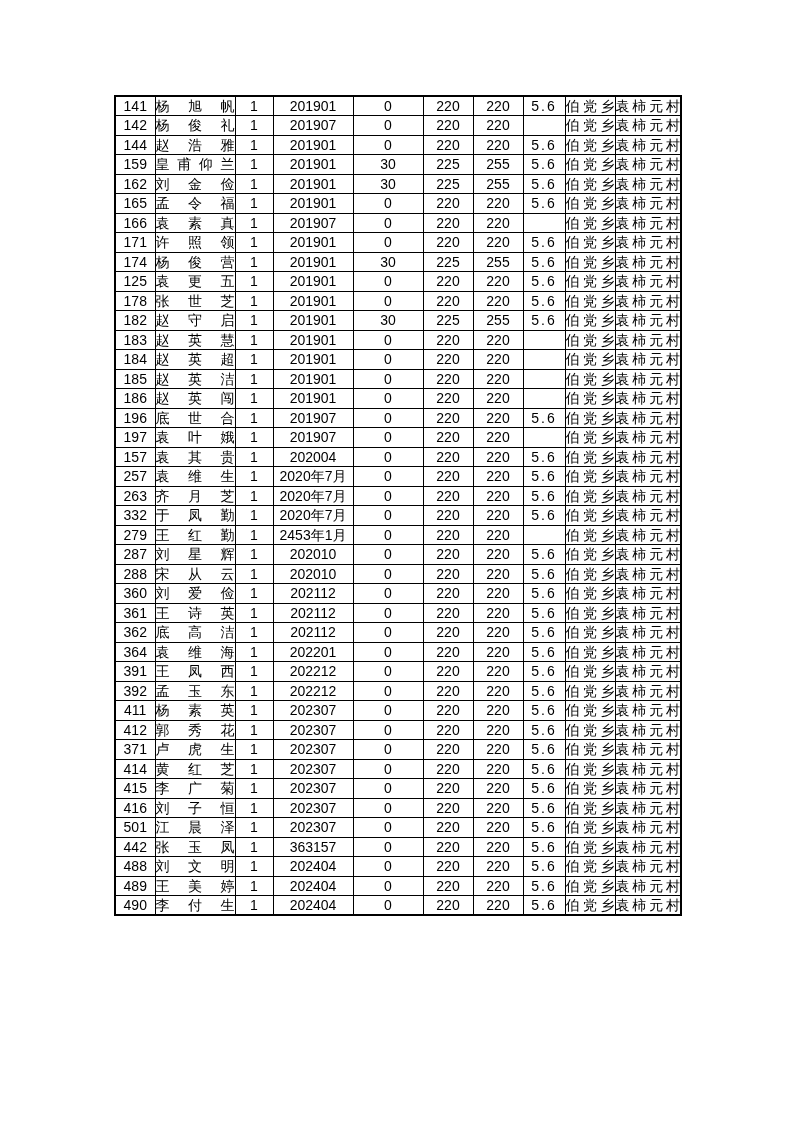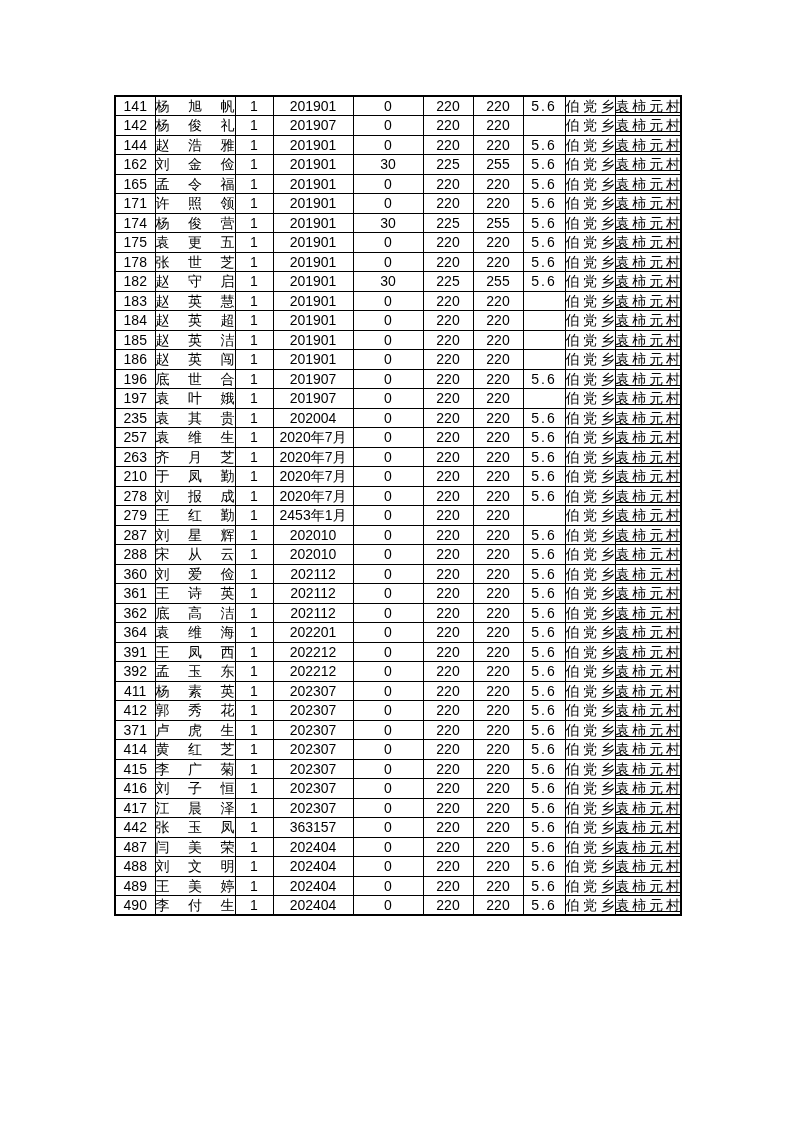--- a/index.html
+++ b/index.html
@@ -41,21 +41,21 @@
     overflow: hidden;
   }
   
   td.c1, td.c8, td.c9 {
     font-family: "Liberation Serif", serif;
     font-size: 13.5px;
   }
   
   td.c1 { text-align: justify; text-align-last: justify; padding: 0 11px; }
   td.c8 { text-align: justify; text-align-last: justify; padding: 0 4px; }
-  td.c9 { text-align: justify; text-align-last: justify; padding: 0 3px; text-decoration: underline; }
+  td.c9 { text-align: justify; text-align-last: justify; padding: 0 3px; }
   
   td.c3 { font-size: 14px; }
   
   td.c7 { letter-spacing: 2px; padding-left: 2px; }
   
   col.w0 { width: 40px; }
   col.w1 { width: 80px; }
   col.w2 { width: 38px; }
   col.w3 { width: 80px; }
   col.w4 { width: 70px; }
@@ -113,104 +113,128 @@
           <td class="c2">1</td>
           <td class="c3">201901</td>
           <td class="c4">0</td>
           <td class="c5">220</td>
           <td class="c6">220</td>
           <td class="c7">5.6</td>
           <td class="c8">伯党乡</td>
           <td class="c9">袁柿元村</td>
         </tr>
         <tr>
-          <td class="c0">162</td>
-          <td class="c1">刘金俭</td>
+          <td class="c0">159</td>
+          <td class="c1">皇甫仰兰</td>
           <td class="c2">1</td>
           <td class="c3">201901</td>
           <td class="c4">30</td>
           <td class="c5">225</td>
           <td class="c6">255</td>
           <td class="c7">5.6</td>
           <td class="c8">伯党乡</td>
           <td class="c9">袁柿元村</td>
         </tr>
         <tr>
-          <td class="c0">165</td>
-          <td class="c1">孟令福</td>
-          <td class="c2">1</td>
-          <td class="c3">201901</td>
-          <td class="c4">0</td>
-          <td class="c5">220</td>
-          <td class="c6">220</td>
-          <td class="c7">5.6</td>
-          <td class="c8">伯党乡</td>
-          <td class="c9">袁柿元村</td>
-        </tr>
-        <tr>
-          <td class="c0">171</td>
-          <td class="c1">许照领</td>
-          <td class="c2">1</td>
-          <td class="c3">201901</td>
-          <td class="c4">0</td>
-          <td class="c5">220</td>
-          <td class="c6">220</td>
-          <td class="c7">5.6</td>
-          <td class="c8">伯党乡</td>
-          <td class="c9">袁柿元村</td>
-        </tr>
-        <tr>
-          <td class="c0">174</td>
-          <td class="c1">杨俊营</td>
+          <td class="c0">162</td>
+          <td class="c1">刘金俭</td>
           <td class="c2">1</td>
           <td class="c3">201901</td>
           <td class="c4">30</td>
           <td class="c5">225</td>
           <td class="c6">255</td>
           <td class="c7">5.6</td>
           <td class="c8">伯党乡</td>
           <td class="c9">袁柿元村</td>
         </tr>
         <tr>
-          <td class="c0">175</td>
-          <td class="c1">袁更五</td>
-          <td class="c2">1</td>
-          <td class="c3">201901</td>
-          <td class="c4">0</td>
-          <td class="c5">220</td>
-          <td class="c6">220</td>
-          <td class="c7">5.6</td>
-          <td class="c8">伯党乡</td>
-          <td class="c9">袁柿元村</td>
-        </tr>
-        <tr>
-          <td class="c0">178</td>
-          <td class="c1">张世芝</td>
-          <td class="c2">1</td>
-          <td class="c3">201901</td>
-          <td class="c4">0</td>
-          <td class="c5">220</td>
-          <td class="c6">220</td>
-          <td class="c7">5.6</td>
-          <td class="c8">伯党乡</td>
-          <td class="c9">袁柿元村</td>
-        </tr>
-        <tr>
-          <td class="c0">182</td>
-          <td class="c1">赵守启</td>
+          <td class="c0">165</td>
+          <td class="c1">孟令福</td>
+          <td class="c2">1</td>
+          <td class="c3">201901</td>
+          <td class="c4">0</td>
+          <td class="c5">220</td>
+          <td class="c6">220</td>
+          <td class="c7">5.6</td>
+          <td class="c8">伯党乡</td>
+          <td class="c9">袁柿元村</td>
+        </tr>
+        <tr>
+          <td class="c0">166</td>
+          <td class="c1">袁素真</td>
+          <td class="c2">1</td>
+          <td class="c3">201907</td>
+          <td class="c4">0</td>
+          <td class="c5">220</td>
+          <td class="c6">220</td>
+          <td class="c7"></td>
+          <td class="c8">伯党乡</td>
+          <td class="c9">袁柿元村</td>
+        </tr>
+        <tr>
+          <td class="c0">171</td>
+          <td class="c1">许照领</td>
+          <td class="c2">1</td>
+          <td class="c3">201901</td>
+          <td class="c4">0</td>
+          <td class="c5">220</td>
+          <td class="c6">220</td>
+          <td class="c7">5.6</td>
+          <td class="c8">伯党乡</td>
+          <td class="c9">袁柿元村</td>
+        </tr>
+        <tr>
+          <td class="c0">174</td>
+          <td class="c1">杨俊营</td>
           <td class="c2">1</td>
           <td class="c3">201901</td>
           <td class="c4">30</td>
           <td class="c5">225</td>
           <td class="c6">255</td>
           <td class="c7">5.6</td>
           <td class="c8">伯党乡</td>
           <td class="c9">袁柿元村</td>
         </tr>
         <tr>
+          <td class="c0">125</td>
+          <td class="c1">袁更五</td>
+          <td class="c2">1</td>
+          <td class="c3">201901</td>
+          <td class="c4">0</td>
+          <td class="c5">220</td>
+          <td class="c6">220</td>
+          <td class="c7">5.6</td>
+          <td class="c8">伯党乡</td>
+          <td class="c9">袁柿元村</td>
+        </tr>
+        <tr>
+          <td class="c0">178</td>
+          <td class="c1">张世芝</td>
+          <td class="c2">1</td>
+          <td class="c3">201901</td>
+          <td class="c4">0</td>
+          <td class="c5">220</td>
+          <td class="c6">220</td>
+          <td class="c7">5.6</td>
+          <td class="c8">伯党乡</td>
+          <td class="c9">袁柿元村</td>
+        </tr>
+        <tr>
+          <td class="c0">182</td>
+          <td class="c1">赵守启</td>
+          <td class="c2">1</td>
+          <td class="c3">201901</td>
+          <td class="c4">30</td>
+          <td class="c5">225</td>
+          <td class="c6">255</td>
+          <td class="c7">5.6</td>
+          <td class="c8">伯党乡</td>
+          <td class="c9">袁柿元村</td>
+        </tr>
+        <tr>
           <td class="c0">183</td>
           <td class="c1">赵英慧</td>
           <td class="c2">1</td>
           <td class="c3">201901</td>
           <td class="c4">0</td>
           <td class="c5">220</td>
           <td class="c6">220</td>
           <td class="c7"></td>
           <td class="c8">伯党乡</td>
           <td class="c9">袁柿元村</td>
@@ -269,21 +293,21 @@
           <td class="c2">1</td>
           <td class="c3">201907</td>
           <td class="c4">0</td>
           <td class="c5">220</td>
           <td class="c6">220</td>
           <td class="c7"></td>
           <td class="c8">伯党乡</td>
           <td class="c9">袁柿元村</td>
         </tr>
         <tr>
-          <td class="c0">235</td>
+          <td class="c0">157</td>
           <td class="c1">袁其贵</td>
           <td class="c2">1</td>
           <td class="c3">202004</td>
           <td class="c4">0</td>
           <td class="c5">220</td>
           <td class="c6">220</td>
           <td class="c7">5.6</td>
           <td class="c8">伯党乡</td>
           <td class="c9">袁柿元村</td>
         </tr>
@@ -305,34 +329,22 @@
           <td class="c2">1</td>
           <td class="c3">2020年7月</td>
           <td class="c4">0</td>
           <td class="c5">220</td>
           <td class="c6">220</td>
           <td class="c7">5.6</td>
           <td class="c8">伯党乡</td>
           <td class="c9">袁柿元村</td>
         </tr>
         <tr>
-          <td class="c0">210</td>
+          <td class="c0">332</td>
           <td class="c1">于凤勤</td>
-          <td class="c2">1</td>
-          <td class="c3">2020年7月</td>
-          <td class="c4">0</td>
-          <td class="c5">220</td>
-          <td class="c6">220</td>
-          <td class="c7">5.6</td>
-          <td class="c8">伯党乡</td>
-          <td class="c9">袁柿元村</td>
-        </tr>
-        <tr>
-          <td class="c0">278</td>
-          <td class="c1">刘报成</td>
           <td class="c2">1</td>
           <td class="c3">2020年7月</td>
           <td class="c4">0</td>
           <td class="c5">220</td>
           <td class="c6">220</td>
           <td class="c7">5.6</td>
           <td class="c8">伯党乡</td>
           <td class="c9">袁柿元村</td>
         </tr>
         <tr>
@@ -509,48 +521,36 @@
           <td class="c2">1</td>
           <td class="c3">202307</td>
           <td class="c4">0</td>
           <td class="c5">220</td>
           <td class="c6">220</td>
           <td class="c7">5.6</td>
           <td class="c8">伯党乡</td>
           <td class="c9">袁柿元村</td>
         </tr>
         <tr>
-          <td class="c0">417</td>
+          <td class="c0">501</td>
           <td class="c1">江晨泽</td>
           <td class="c2">1</td>
           <td class="c3">202307</td>
           <td class="c4">0</td>
           <td class="c5">220</td>
           <td class="c6">220</td>
           <td class="c7">5.6</td>
           <td class="c8">伯党乡</td>
           <td class="c9">袁柿元村</td>
         </tr>
         <tr>
           <td class="c0">442</td>
           <td class="c1">张玉凤</td>
           <td class="c2">1</td>
           <td class="c3">363157</td>
-          <td class="c4">0</td>
-          <td class="c5">220</td>
-          <td class="c6">220</td>
-          <td class="c7">5.6</td>
-          <td class="c8">伯党乡</td>
-          <td class="c9">袁柿元村</td>
-        </tr>
-        <tr>
-          <td class="c0">487</td>
-          <td class="c1">闫美荣</td>
-          <td class="c2">1</td>
-          <td class="c3">202404</td>
           <td class="c4">0</td>
           <td class="c5">220</td>
           <td class="c6">220</td>
           <td class="c7">5.6</td>
           <td class="c8">伯党乡</td>
           <td class="c9">袁柿元村</td>
         </tr>
         <tr>
           <td class="c0">488</td>
           <td class="c1">刘文明</td>

